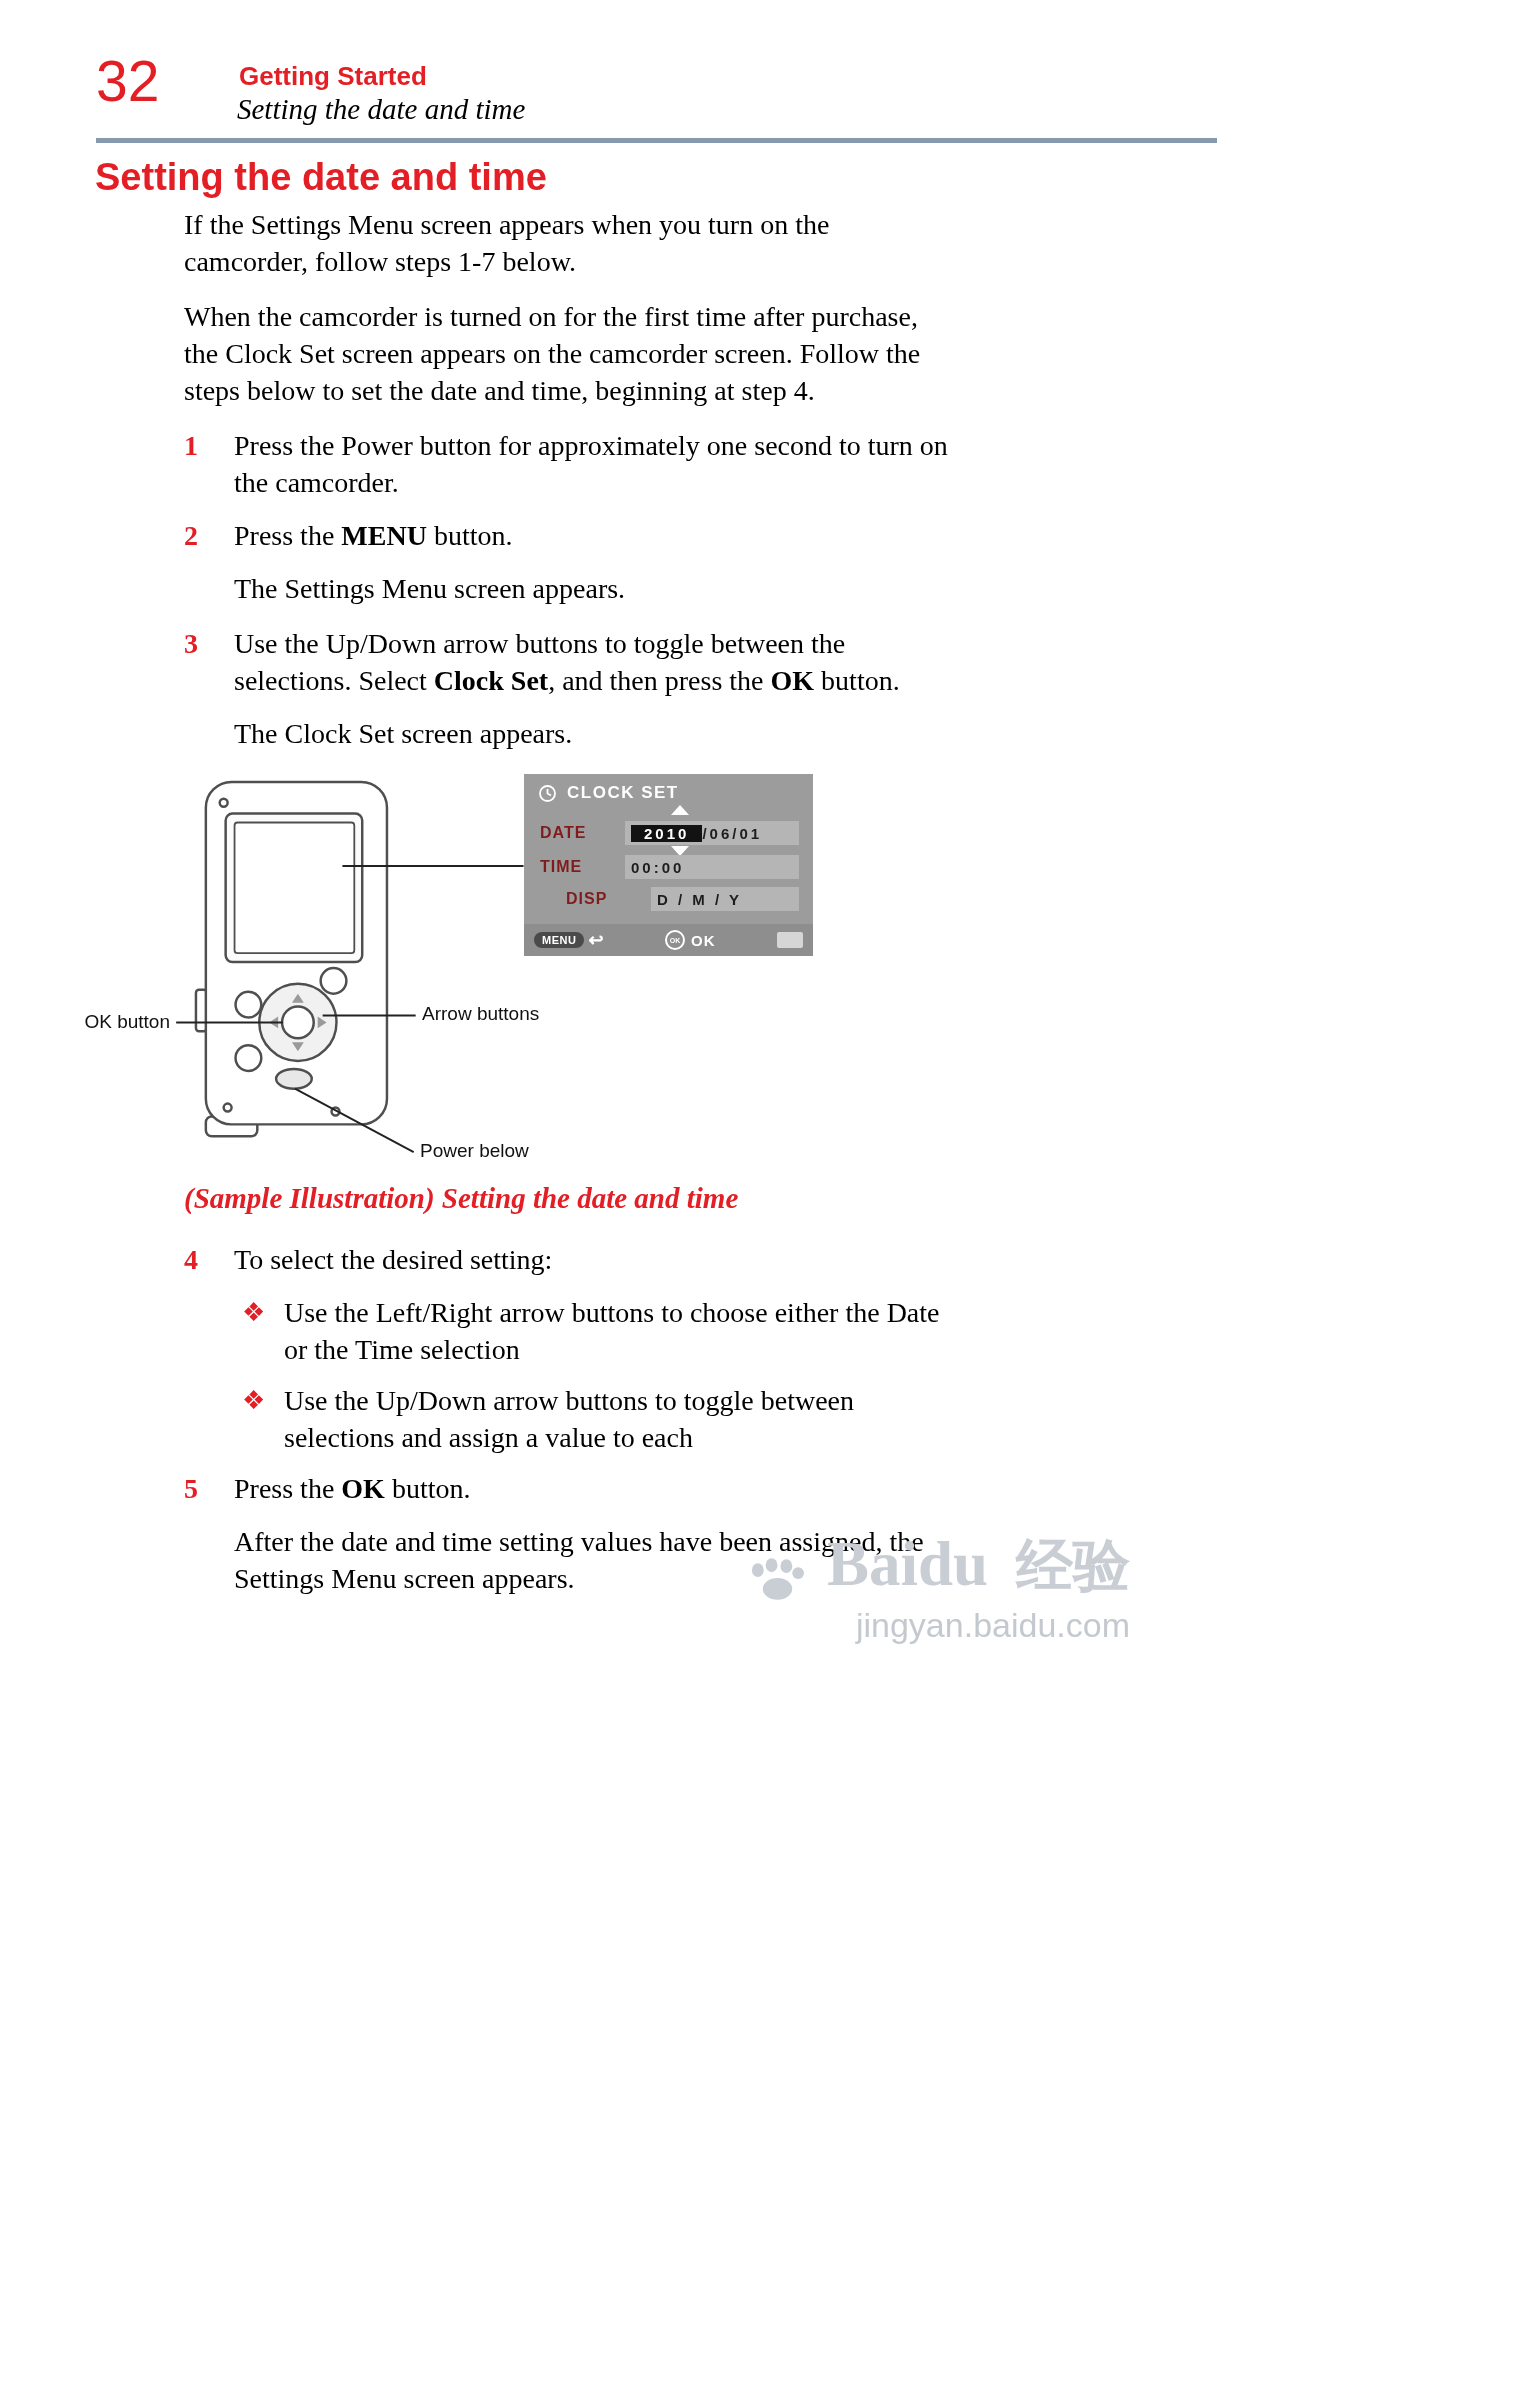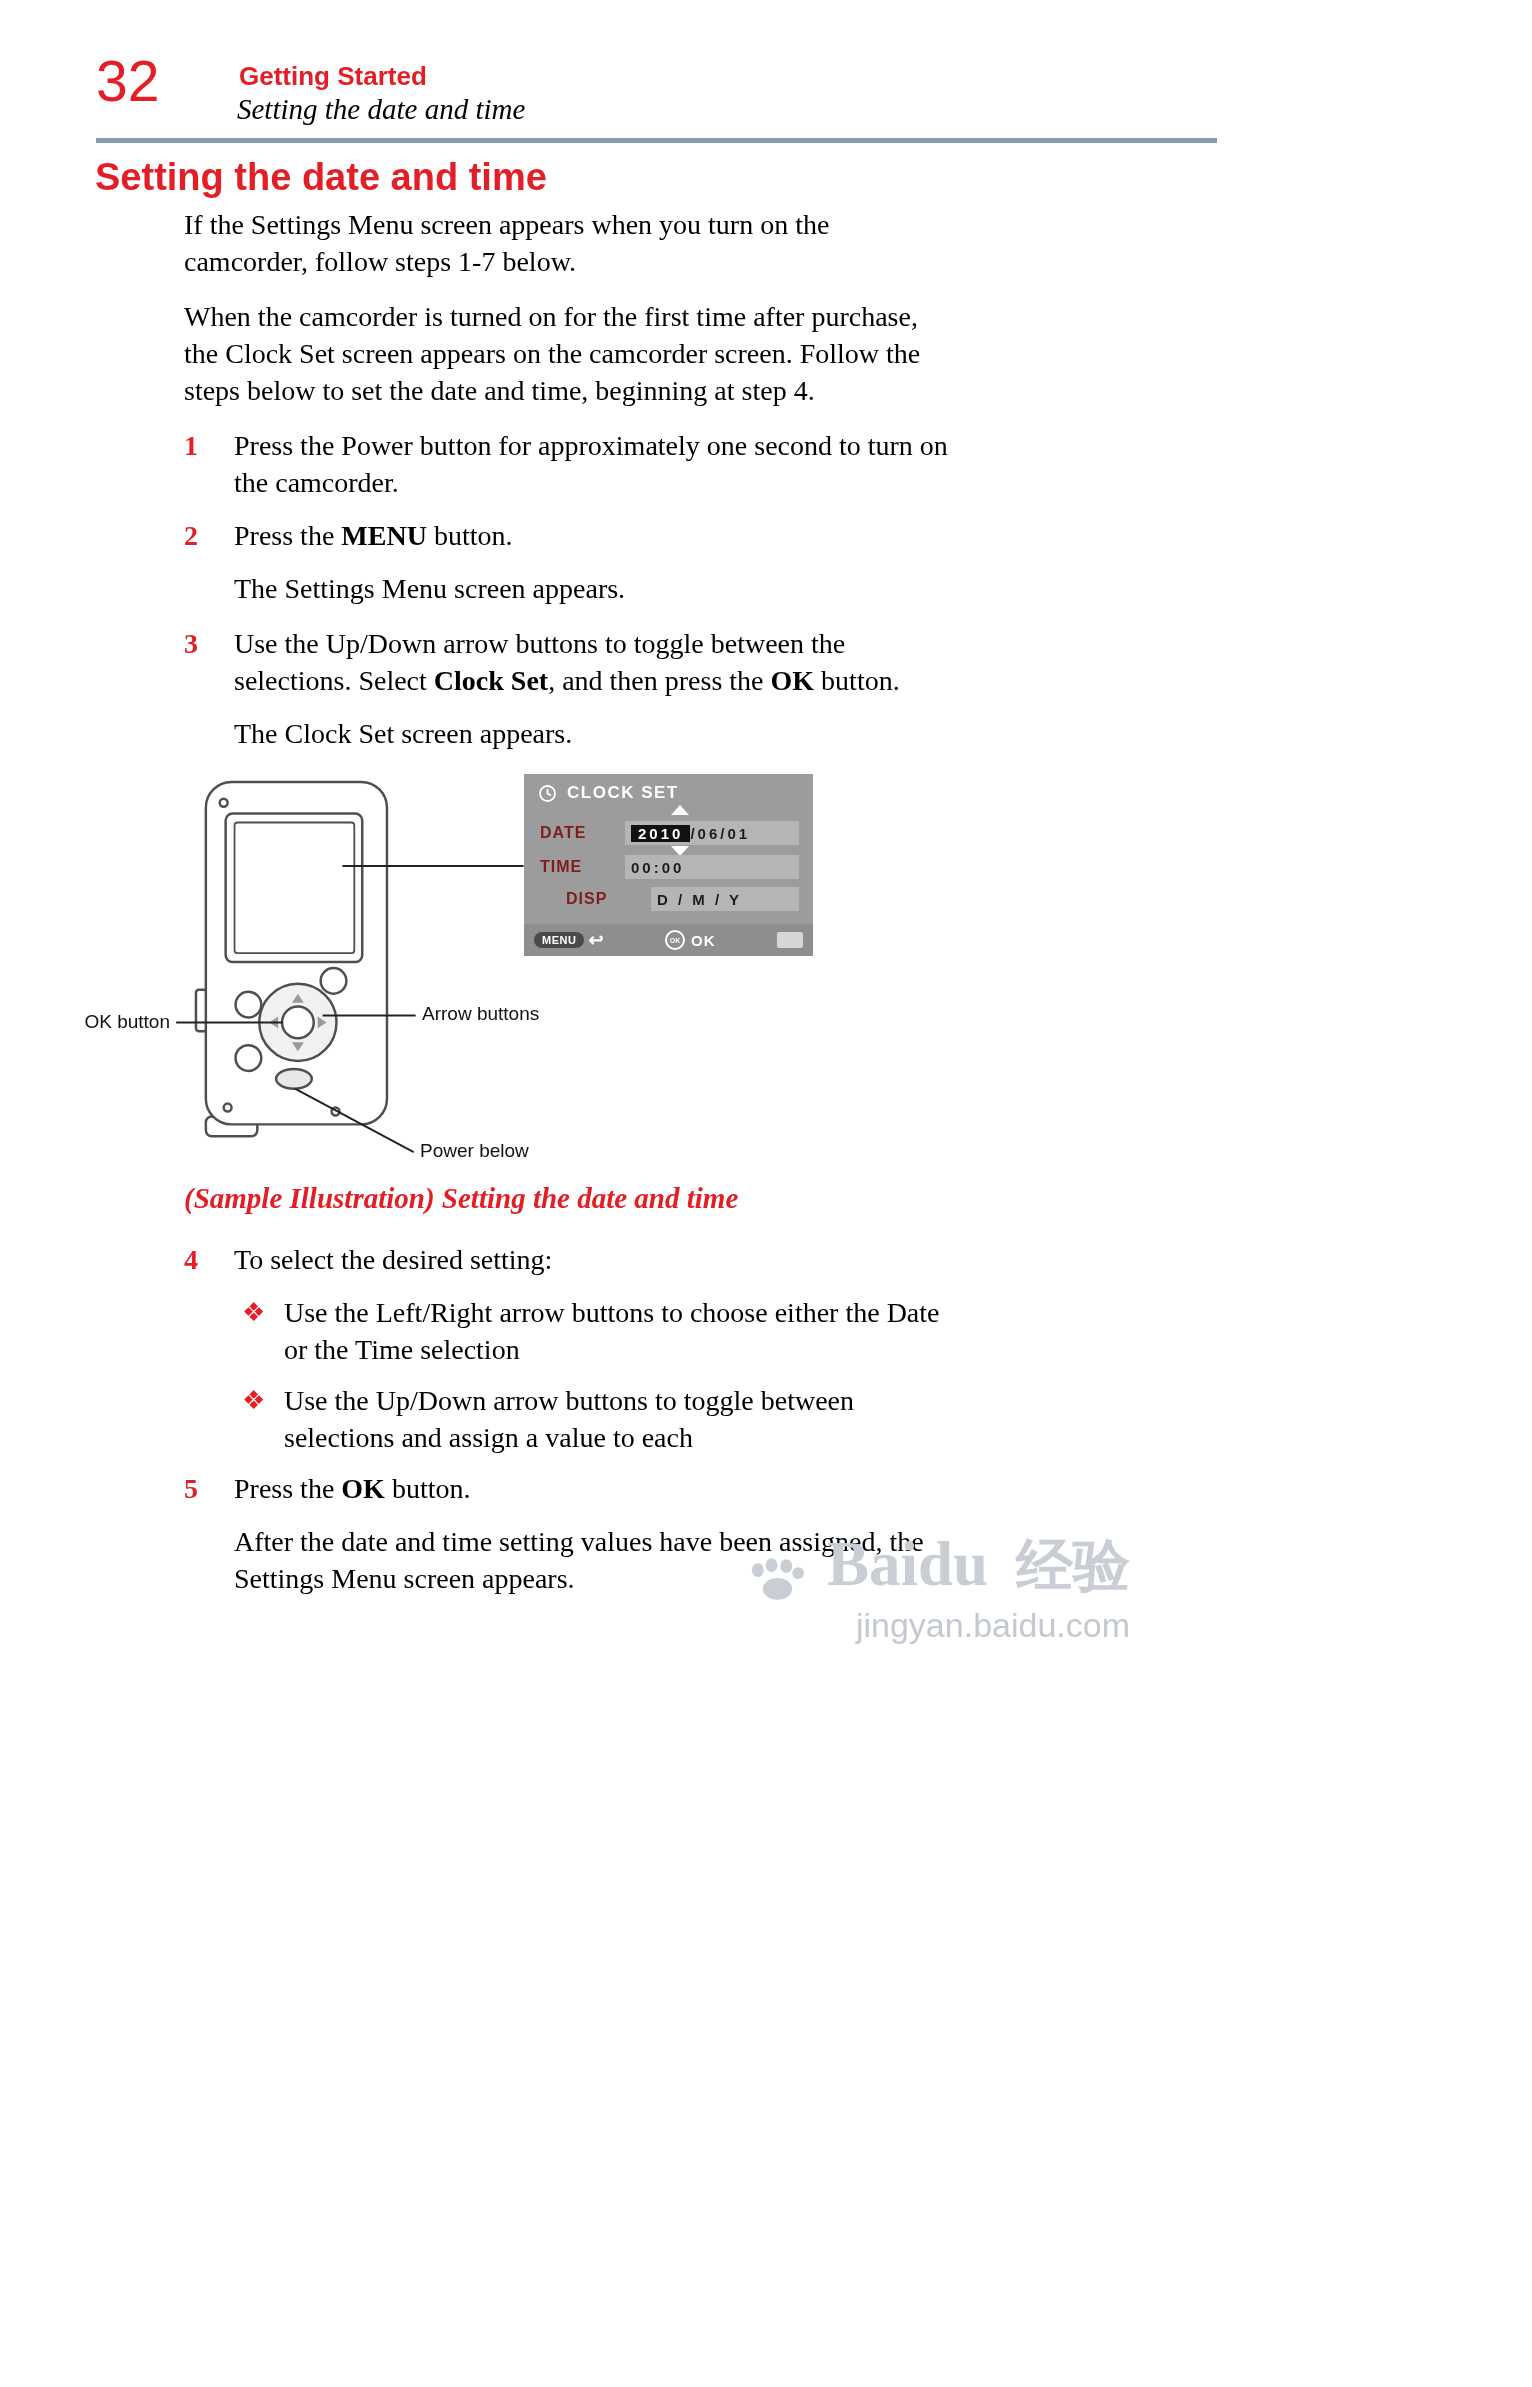--- a/index.html
+++ b/index.html
@@ -59,21 +59,21 @@
   }
   .cs-row{position:absolute;left:16px;right:14px;height:26px;display:flex;align-items:center;}
   .row-date{top:46px;}
   .row-time{top:80px;}
   .row-disp{top:112px;margin-left:26px;}
   .cs-label{width:85px;color:#7f1d1d;font-weight:bold;font-size:16px;letter-spacing:1px;}
   .cs-value{
     flex:1;background:#b5b5b5;height:24px;display:flex;align-items:center;
     padding:0 6px;font-weight:bold;font-size:15px;letter-spacing:3px;color:#1d1d1d;
   }
-  .cs-value .sel{background:#121212;color:#fff;padding:0 7px;}
+  .cs-value .sel{background:#121212;color:#fff;padding:0 13px;}
   .tri-up,.tri-down{position:absolute;left:147px;width:0;height:0;
     border-left:9px solid transparent;border-right:9px solid transparent;}
   .tri-up{top:31px;border-bottom:10px solid #fff;}
   .tri-down{top:72px;border-top:10px solid #fff;}
   .cs-footer{
     position:absolute;left:0;right:0;bottom:0;height:32px;background:#8e8e8e;
     display:flex;align-items:center;justify-content:space-between;padding:0 10px;
   }
   .menu-group{display:flex;align-items:center;}
   .menu-badge{

